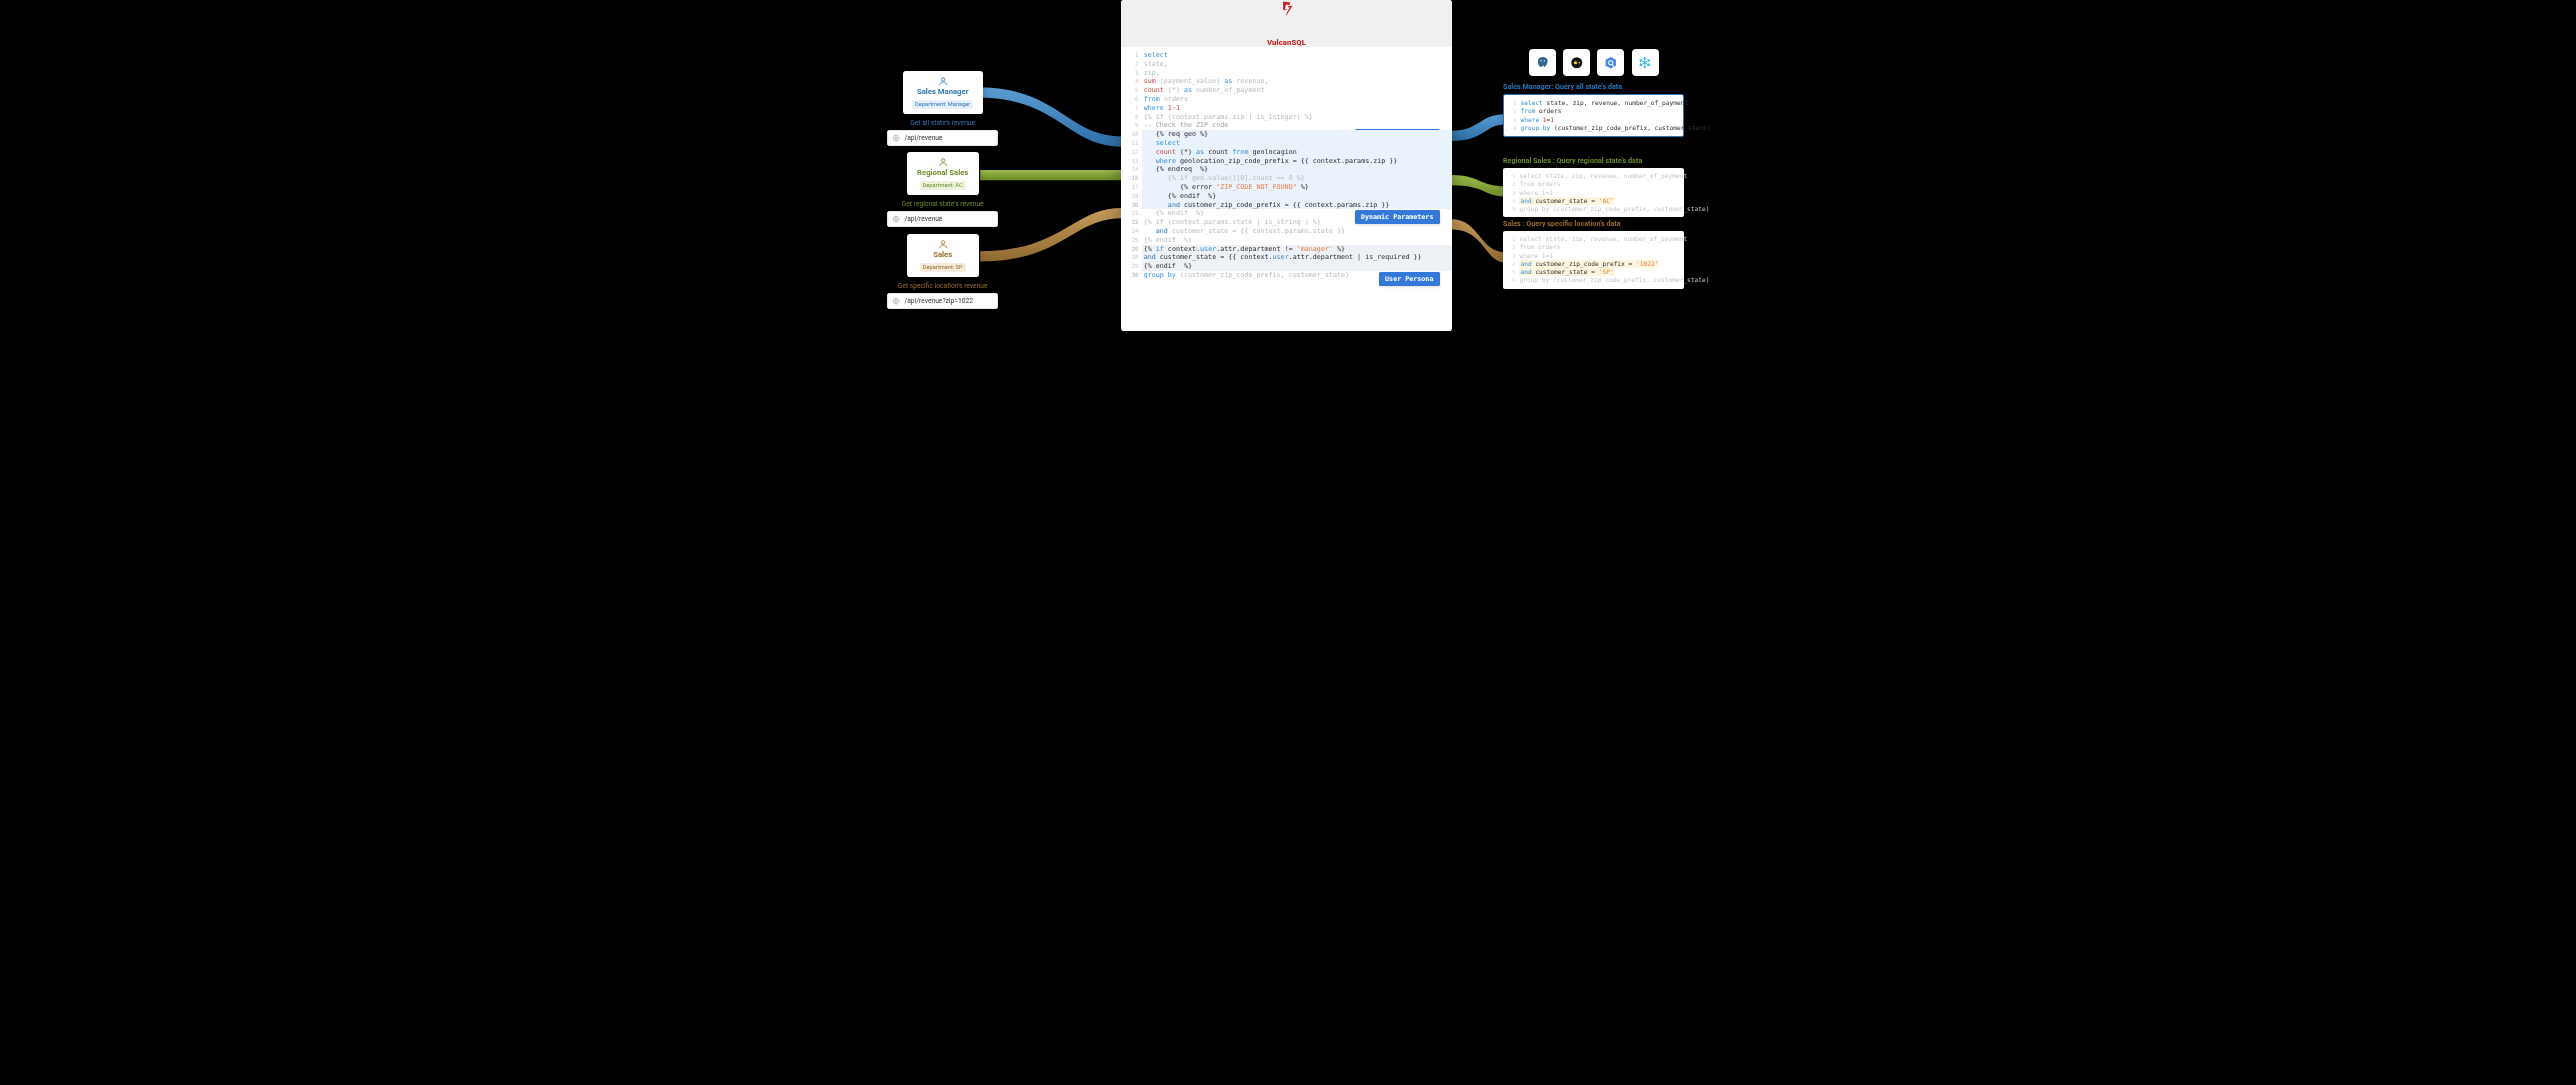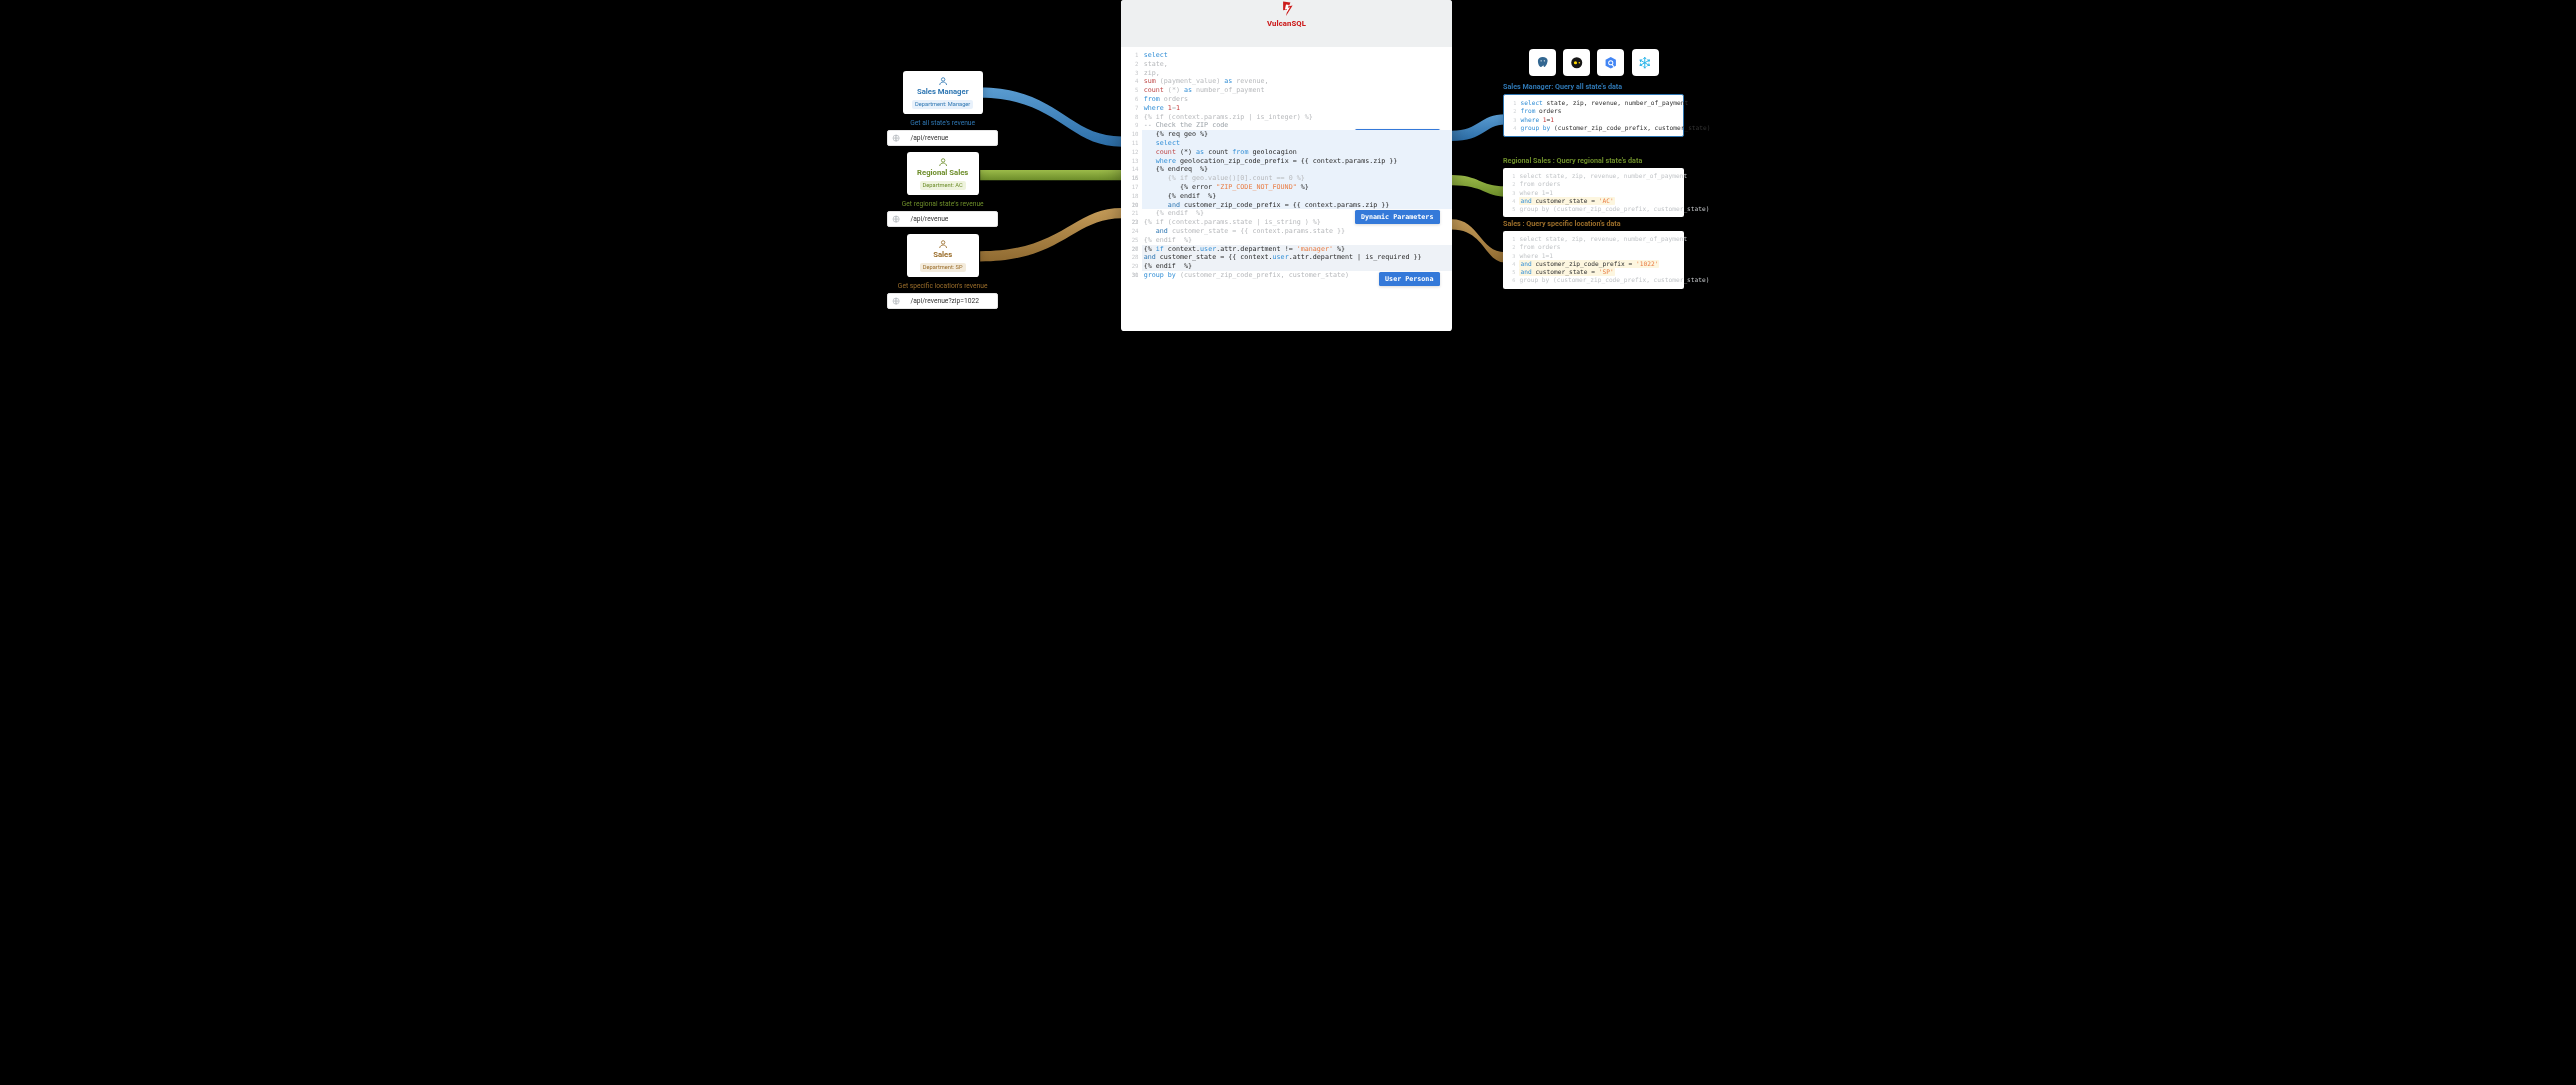--- a/index.html
+++ b/index.html
@@ -40,21 +40,21 @@
     display:inline-block;background:#fff;border-radius:3.1px;padding:5.2px 9.3px 5.2px;
     box-shadow:0 3.1px 9.3px rgba(0,0,0,.25),0 0 0 0.5px rgba(0,0,0,.05);
     min-width:72px;
   }
   .persona .icon{display:flex;justify-content:center}
   .persona .icon svg{width:10.3px;height:10.3px}
   .persona .name{font-weight:700;font-size:7.7px;margin-top:1px}
   .persona .dept{display:inline-block;margin-top:3.1px;font-size:5.7px;padding:1.5px 3.1px;border-radius:2.1px}
   .persona .sub{margin-top:5.2px;font-size:6.7px}
   .persona .api{
-    display:flex;align-items:flex-start;gap:10px;
+    display:flex;align-items:flex-start;gap:4px;
     margin-top:3.1px;background:#fff;border:0.5px solid #e6e6e6;border-radius:2.1px;
     padding:3.1px 4.1px;font-size:6.7px;color:#333;
     box-shadow:0 1.5px 5.2px rgba(0,0,0,.15);
   }
   .persona .api .globe{width:8.2px;height:8.2px;flex:none;color:#9aa0a6}
   .p-blue .name,.p-blue .sub{color:var(--c-blue)}
   .p-blue .dept{background:#e8f1fb;color:var(--c-blue)}
   .p-blue .icon svg{stroke:var(--c-blue)}
   .p-green .name,.p-green .sub{color:var(--c-green)}
   .p-green .dept{background:#eef3dd;color:var(--c-green)}
@@ -64,21 +64,21 @@
   .p-brown .icon svg{stroke:var(--c-brown)}
   
   .center{
     position:absolute;left:239px;top:0;width:331px;height:331px;
     background:var(--code-bg);border-radius:3.1px;
     box-shadow:0 6.2px 20.6px rgba(0,0,0,.35);
     display:flex;flex-direction:column;
   }
   .center .hdr{
     height:47px;background:#eef0f1;border-radius:3.1px 3.1px 0 0;
-    display:flex;flex-direction:column;align-items:center;justify-content:flex-start;gap:1px;
+    display:flex;flex-direction:column;align-items:center;justify-content:space-between;gap:1px;
   }
   .center .hdr .logo{width:17.5px;height:17.5px;color:#d22}
   .center .hdr .brand{font-size:7.7px;font-weight:800;letter-spacing:0.1px;color:#cc1d1d}
   .code{
     position:relative;flex:1;padding:4.1px 0 7.2px;
     font-family:ui-monospace,SFMono-Regular,Menlo,Consolas,monospace;
     font-size:6.7px;line-height:8.8px;color:#2b2b2b;
   }
   .code ol{margin:0;padding:0 0 0 20.6px;list-style:none;counter-reset:ln}
   .code li{counter-increment:ln;white-space:pre;position:relative;padding-left:2.1px}

